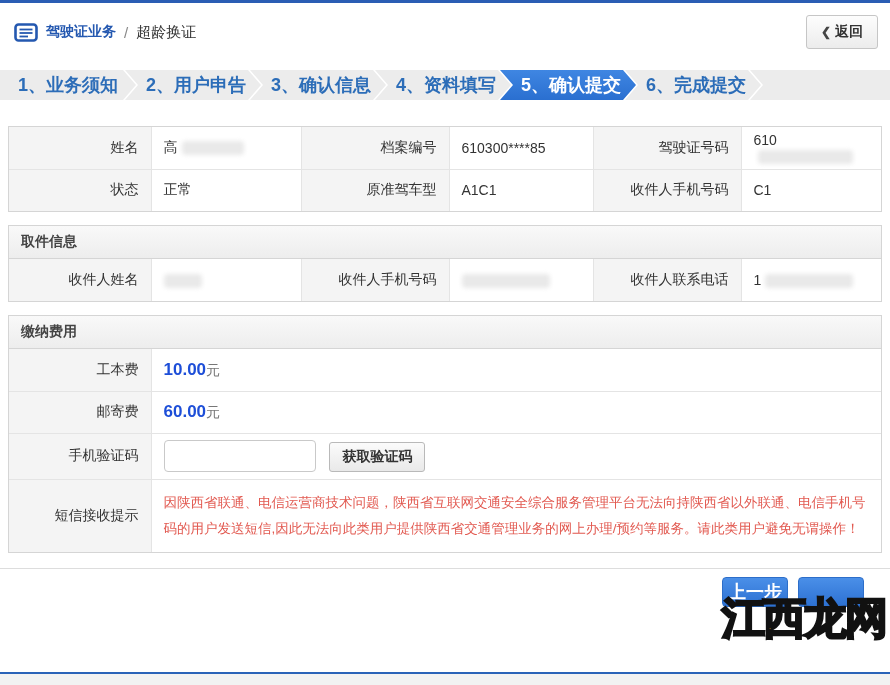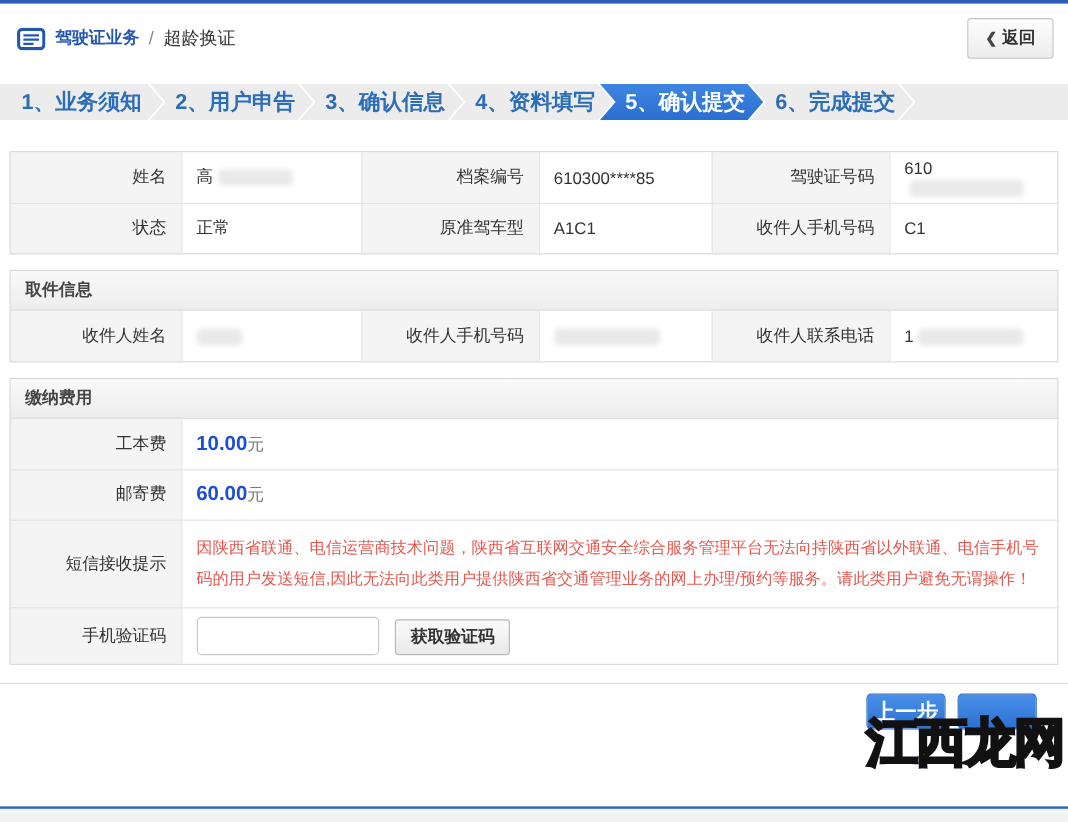--- a/index.html
+++ b/index.html
@@ -186,32 +186,32 @@
       <tbody>
           <tr>
         <td class="lbl">工本费</td>
         <td><span class="fee-num">10.00</span><span class="fee-unit">元</span></td>
       </tr>
       <tr>
         <td class="lbl">邮寄费</td>
         <td><span class="fee-num">60.00</span><span class="fee-unit">元</span></td>
       </tr>
       <tr>
-        <td class="lbl" style="height:72px">短信接收提示</td>
-        <td class="sms-cell">
-          <div class="sms-text">因陕西省联通、电信运营商技术问题，陕西省互联网交通安全综合服务管理平台无法向持陕西省以外联通、电信手机号码的用户发送短信,因此无法向此类用户提供陕西省交通管理业务的网上办理/预约等服务。请此类用户避免无谓操作！</div>
-        </td>
-      </tr>
-      <tr>
         <td class="lbl" style="height:46px">手机验证码</td>
         <td style="height:46px">
           <input class="code-input" type="text" value="" style="">
           <button class="code-btn">获取验证码</button>
         </td>
       </tr>
+      <tr>
+        <td class="lbl" style="height:72px">短信接收提示</td>
+        <td class="sms-cell">
+          <div class="sms-text">因陕西省联通、电信运营商技术问题，陕西省互联网交通安全综合服务管理平台无法向持陕西省以外联通、电信手机号码的用户发送短信,因此无法向此类用户提供陕西省交通管理业务的网上办理/预约等服务。请此类用户避免无谓操作！</div>
+        </td>
+      </tr>
     </tbody>
       </table>
   </div>
 
 </div>
 
 <div class="footer-divider"></div>
 <div class="footer">
   <button class="btn-blue">上一步</button>
   <button class="btn-blue"></button>

